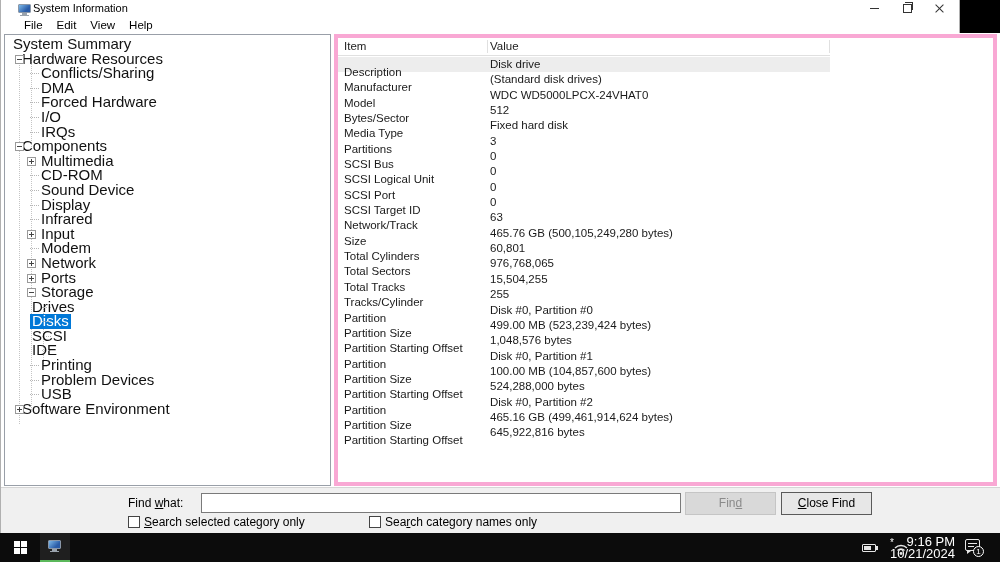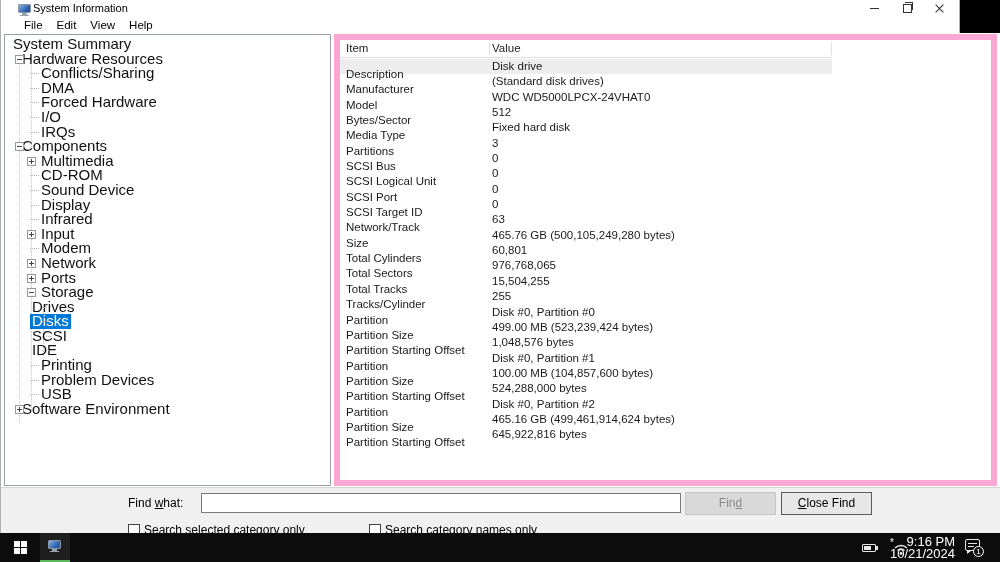--- a/index.html
+++ b/index.html
@@ -29,21 +29,21 @@
 
   
   .menubar { position:relative; height:17px; background:#fff; display:flex; align-items:center; padding-left:16px; }
   .menu-item { font-size:11.5px; color:#000; padding:1px 7px; }
 
   
   .content { position:absolute; left:0; top:33px; width:1000px; height:454px; background:#fff; }
   .tree-panel { position:absolute; left:3px; top:1px; width:327px; height:452px;
     border:1px solid #999fa8; background:#fff; overflow:hidden; }
   .details-panel { position:absolute; left:333px; top:1px; width:663px; height:452px;
-    border:6px solid #f9a8d4; background:#fff; overflow:hidden; }
+    border:4px solid #f9a8d4; background:#fff; overflow:hidden; }
 
   
   .tree { position:absolute; left:0; top:2px; width:100%; }
   .titem { position:relative; height:14.6px; font-size:15px; line-height:14.6px; color:#111; white-space:nowrap; }
   .titem .tlabel { display:inline-block; padding:0 2px; }
   .lvl0 .tlabel { margin-left:6px; }
   .lvl1 .tlabel { margin-left:15px; }
   .lvl2 .tlabel { margin-left:34px; }
   .lvl3 .tlabel { margin-left:25px; }
   .tlabel.sel { background:#0078d7; color:#fff; }
@@ -79,21 +79,21 @@
     background:#f0f0f0; border-top:1px solid #d5d5d5; font-size:12px; }
   .find-label { position:absolute; left:127px; top:8px; color:#000; }
   .accel { text-decoration:underline; }
   .find-input { position:absolute; left:200px; top:5px; width:480px; height:20px;
     border:1px solid #7a7a7a; background:#fff; font-size:12px; padding:0 4px;
     font-family:"Liberation Sans", sans-serif; }
   .btn { position:absolute; top:4px; width:91px; height:23px; font-size:12px;
     text-align:center; line-height:21px; }
   .btn-find { left:684px; background:#d9d9d9; border:1px solid #c5c5c5; color:#8a8a8a; }
   .btn-close { left:780px; background:#e7e7e7; border:1px solid #5a5a5a; color:#000; }
-  .chk-group { position:absolute; top:27px; display:flex; align-items:center;margin-top:8px; }
+  .chk-group { position:absolute; top:27px; display:flex; align-items:center; }
   .chk1 { left:127px; } .chk2 { left:368px; }
   .chkbox { width:12px; height:12px; border:1px solid #444; background:#fff; margin-right:4px; }
   .chk-label { font-size:12px; color:#000; }
 
   
   .taskbar { position:absolute; left:0; top:533px; width:1000px; height:29px; background:#0c0c0c; }
   .start-btn { position:absolute; left:6px; top:0; width:28px; height:29px; }
   .winlogo { position:absolute; left:8px; top:8px; width:13px; height:13px; }
   .winlogo div { position:absolute; width:6px; height:6px; background:#fff; }
   .winlogo .q1{left:0;top:0;} .winlogo .q2{left:7px;top:0;} .winlogo .q3{left:0;top:7px;} .winlogo .q4{left:7px;top:7px;}

